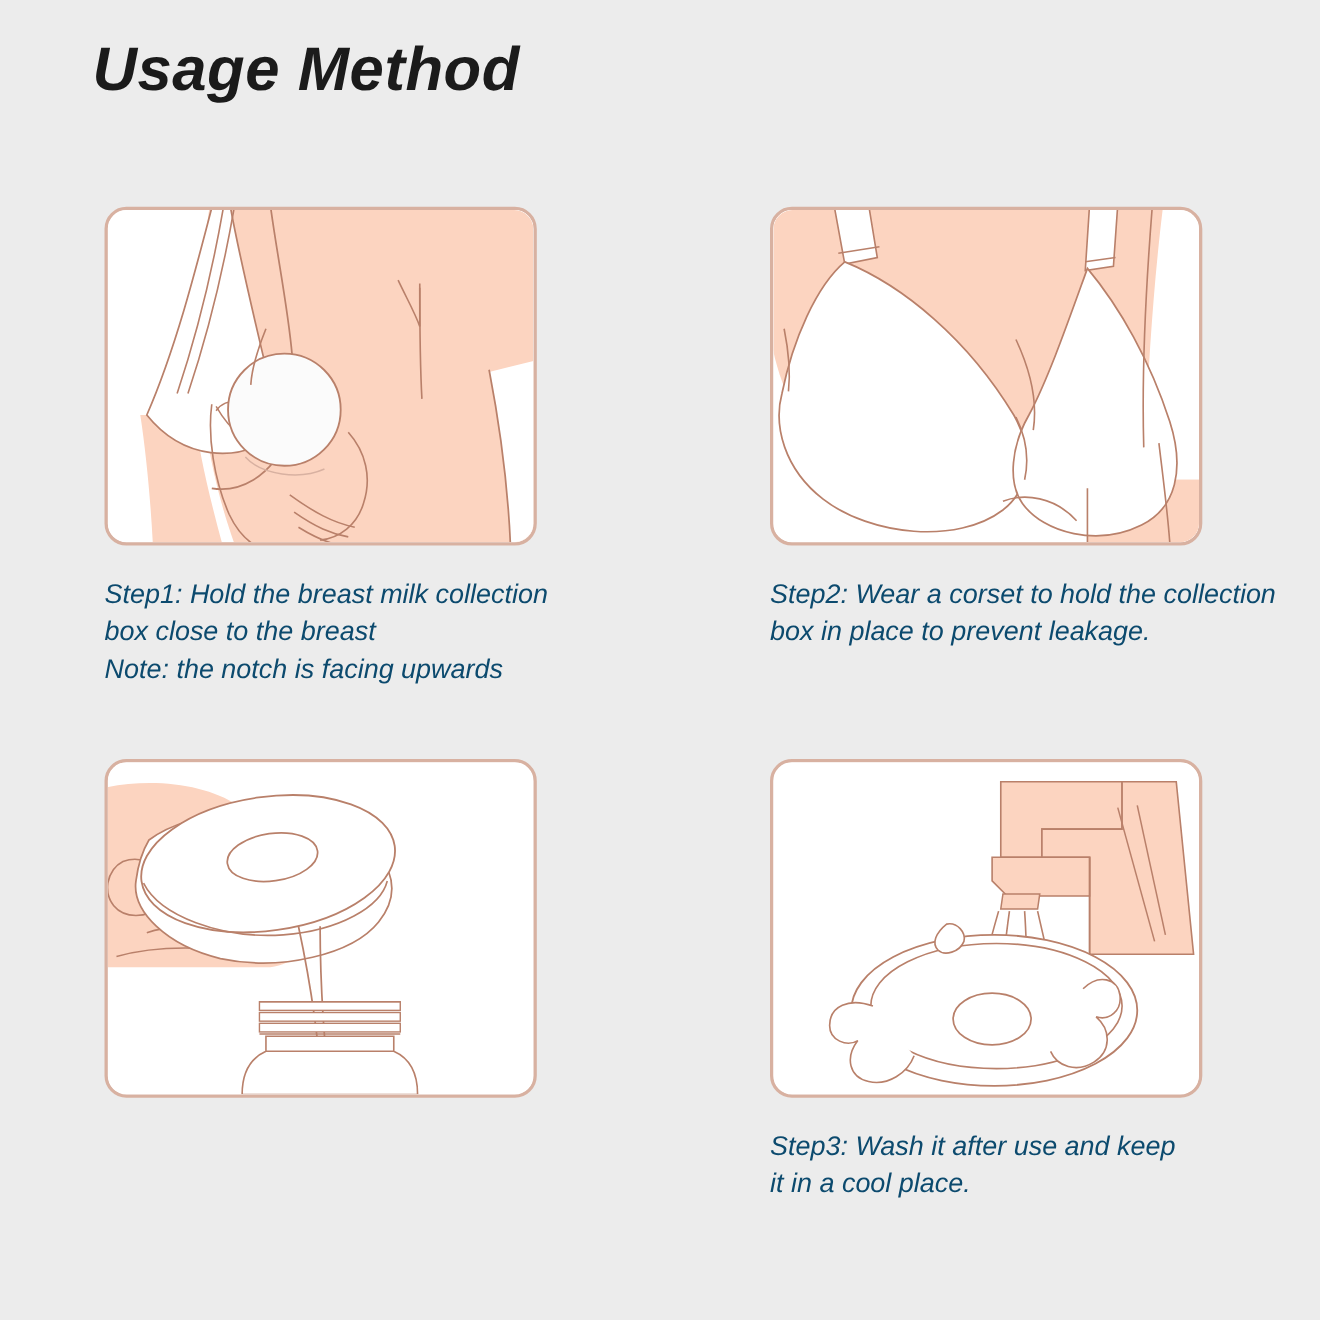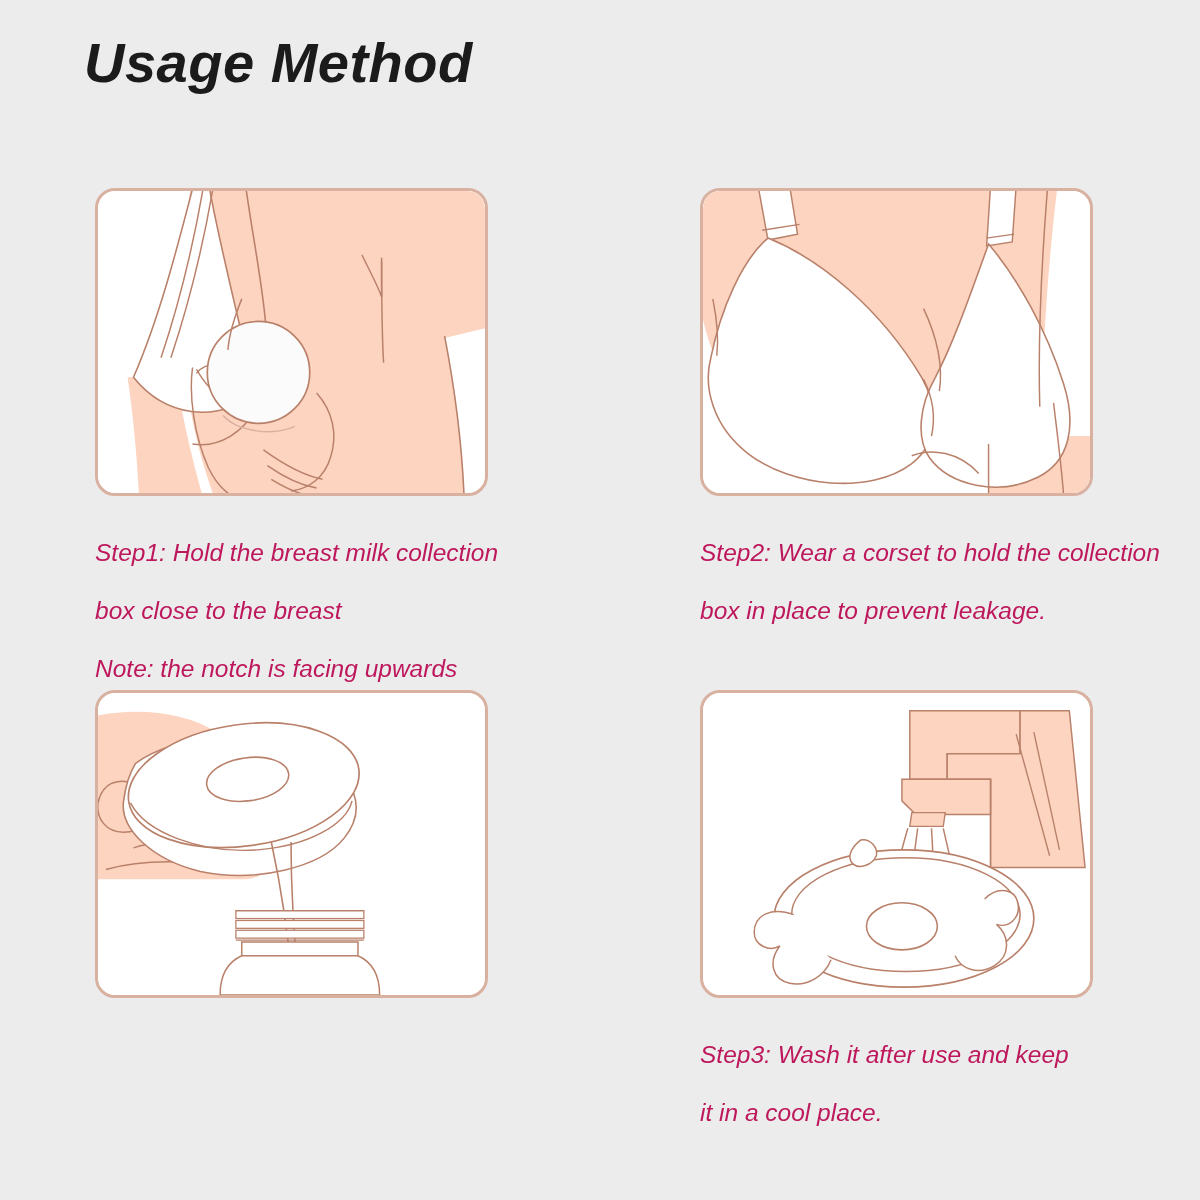--- a/index.html
+++ b/index.html
@@ -58,22 +58,22 @@
   }
   .panel svg {
     display: block;
     width: 100%;
     height: 100%;
   }
   .caption {
     margin-top: 28px;
     font-size: 24.5px;
     font-style: italic;
-    color: #be185d;
-    line-height: 58px;
+    color: #0c4a6e;
+    line-height: 34px;
     width: 500px;
     white-space: pre-line;
   }
   .cell-1 .caption, .cell-3 .caption { width: 510px; }
 </style>
 </head>
 <body>
 
 <div id="page-root">
 

